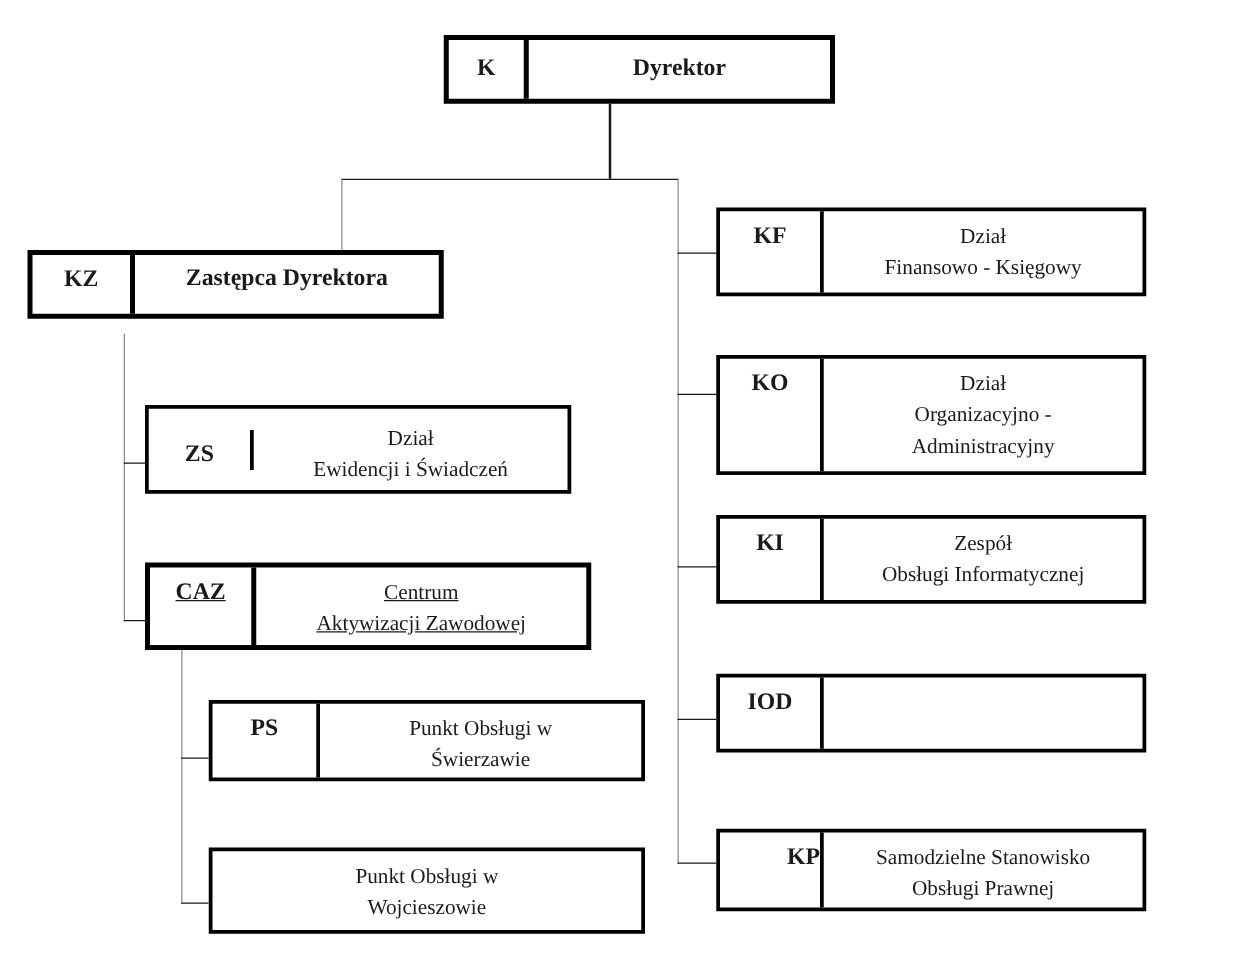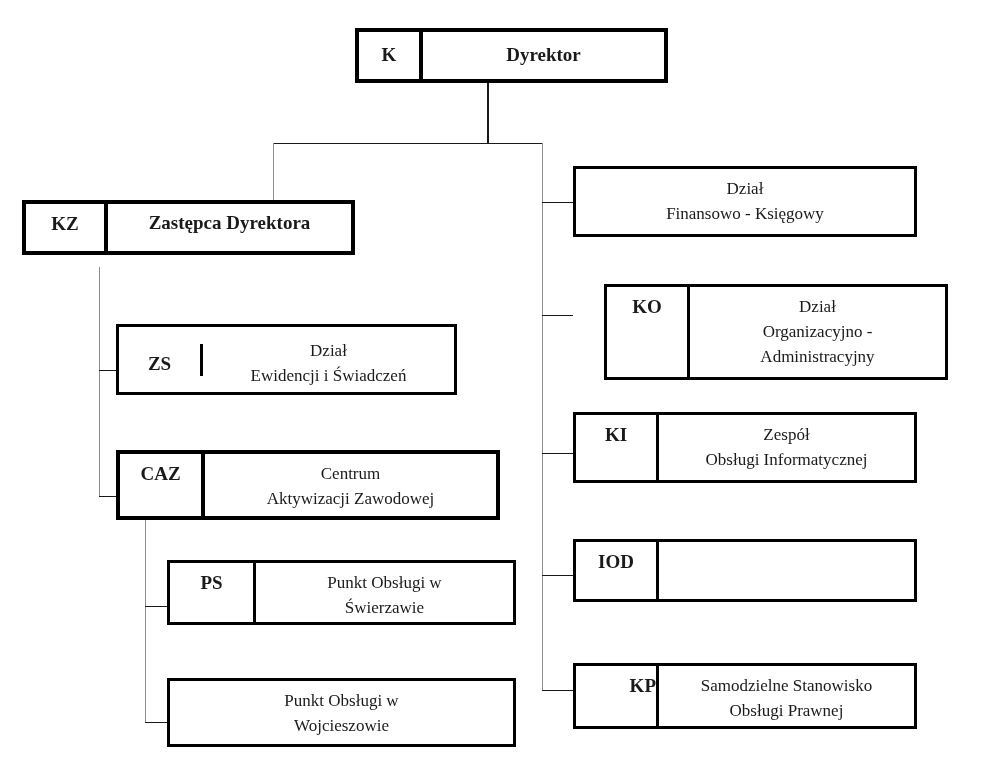--- a/index.html
+++ b/index.html
@@ -87,43 +87,44 @@
     <div class="cell-code" style="width:82px;">KZ</div>
     <div class="cell-label">Zastępca Dyrektora</div>
   </div>
 
   <div class="node" style="left:116px; top:324px; width:341px; height:71px;align-items:center;">
     <div class="cell-code" style="width:84px;">ZS</div>
     <div class="cell-label">Dział
 Ewidencji i Świadczeń</div>
   </div>
 
-  <div class="node node--heavy" style="left:116px; top:450px; width:384px; height:70px;">
+  <div class="node node--heavy" style="left:116px; top:450px; width:357px; height:70px;text-decoration:underline;">
     <div class="cell-code" style="width:85px;">CAZ</div>
     <div class="cell-label">Centrum
 Aktywizacji Zawodowej</div>
   </div>
 
   <div class="node" style="left:167px; top:560px; width:349px; height:65px;">
     <div class="cell-code" style="width:86px;">PS</div>
     <div class="cell-label">Punkt Obsługi w
 Świerzawie</div>
   </div>
 
   <div class="node" style="left:167px; top:678px; width:349px; height:69px;">
     <div class="cell-label">Punkt Obsługi w
 Wojcieszowie</div>
   </div>
 
   <div class="node" style="left:573px; top:166px; width:344px; height:71px;">
+    <div class="cell-code" style="width:83px;">KF</div>
     <div class="cell-label">Dział
 Finansowo - Księgowy</div>
   </div>
 
-  <div class="node" style="left:573px; top:284px; width:344px; height:96px;margin-left:31px;">
+  <div class="node" style="left:573px; top:284px; width:344px; height:96px;">
     <div class="cell-code" style="width:83px;">KO</div>
     <div class="cell-label">Dział
 Organizacyjno -
 Administracyjny</div>
   </div>
 
   <div class="node" style="left:573px; top:412px; width:344px; height:71px;justify-content:center;">
     <div class="cell-code" style="width:83px;">KI</div>
     <div class="cell-label">Zespół
 Obsługi Informatycznej</div>

